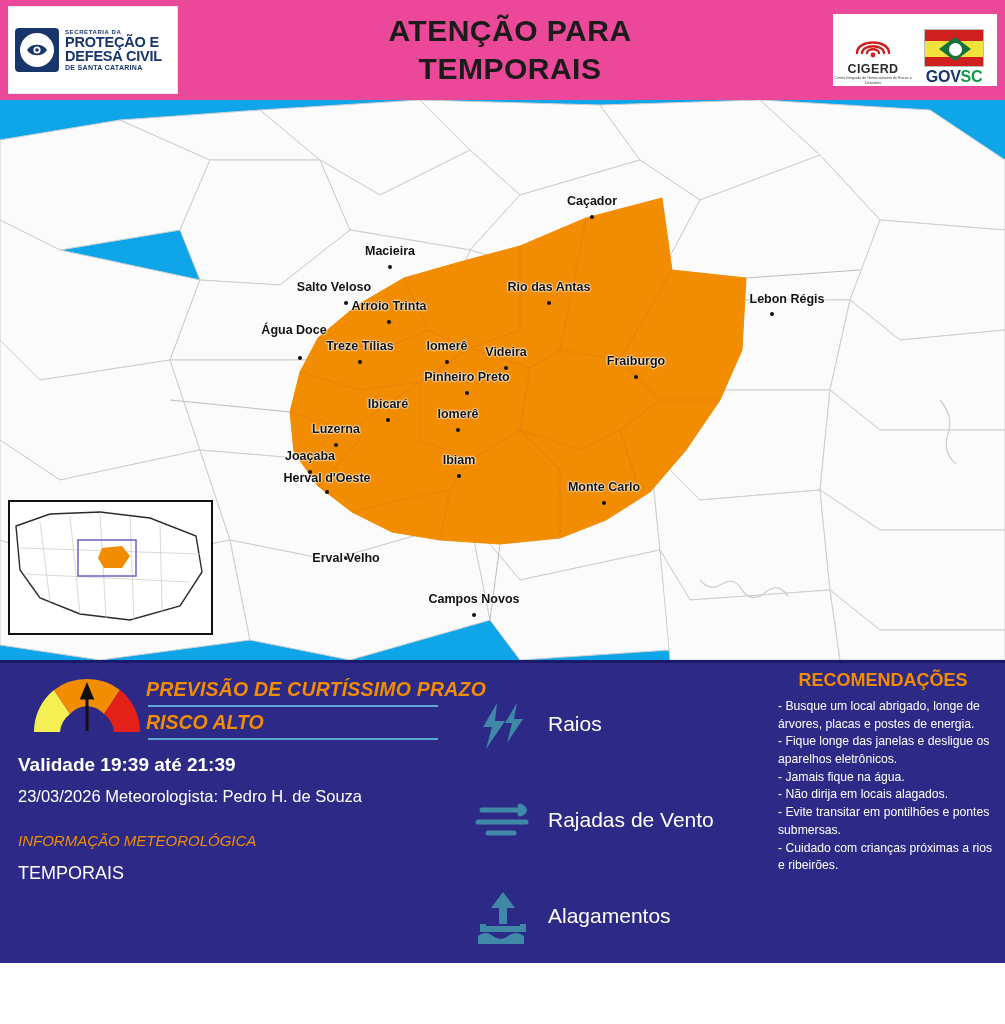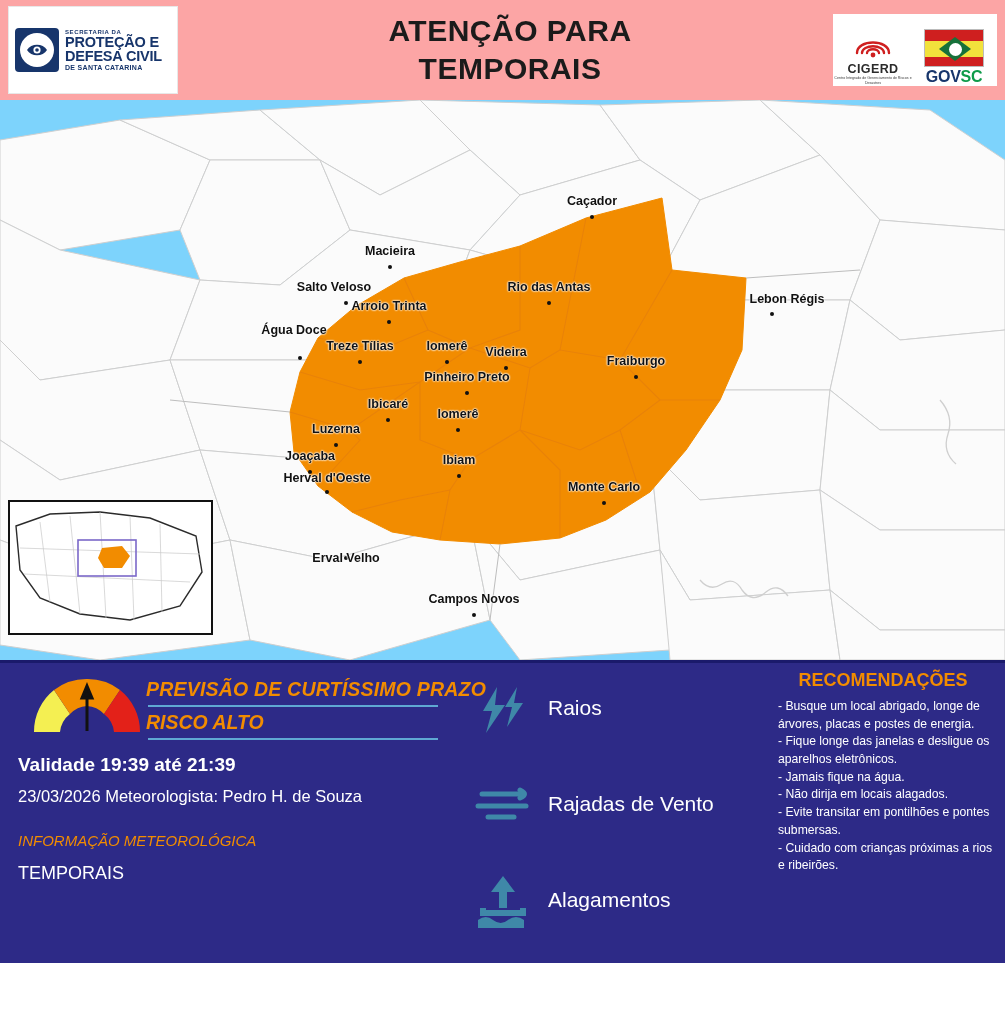--- a/index.html
+++ b/index.html
@@ -7,21 +7,21 @@
     width: 1005px; height: 1024px;
     font-family: "Liberation Sans", sans-serif;
     background: #ffffff;
     overflow: hidden;
   }
   .page { position: relative; width: 1005px; height: 1024px; }
 
   
   .header {
     position: absolute; left: 0; top: 0; width: 1005px; height: 100px;
-    background: #fca5a5;
+    background: #ec4899;
     text-decoration: underline;
   }
   .logo-left {
     position: absolute; left: 8px; top: 6px; width: 170px; height: 88px;
     background: #ffffff; border: 1px solid #e8e8e8;
     display: flex; align-items: center; padding-left: 6px;
   }
   .logo-left .shield {
     width: 44px; height: 44px; border-radius: 4px; background: #17356b;
     display: flex; align-items: center; justify-content: center; flex: none;
@@ -67,21 +67,21 @@
     clip-path: polygon(50% 0,100% 50%,50% 100%,0 50%);
     display:flex; align-items:center; justify-content:center;
   }
   .govsc .flag .lozenge .globe { width:13px;height:13px;border-radius:50%;background:#fff; }
   .govsc .gtxt { font-size: 16px; font-weight: bold; color:#17356b; letter-spacing:-0.3px; margin-top:1px;}
   .govsc .gtxt .sc { color: #0f9b4a; }
 
   
   .mapwrap {
     position: absolute; left: 0; top: 100px; width: 1005px; height: 560px;
-    background: #7dd3fc; overflow: hidden;
+    background: #0ea5e9; overflow: hidden;
   }
   .mapwrap svg { position:absolute; left:0; top:0; }
 
   .citylabel {
     position: absolute; color: #111; font-size: 12.5px; font-weight: bold;
     white-space: nowrap; transform: translate(-50%, 0);
     text-shadow: 0 0 2px #fff, 0 0 2px #fff, 0 0 2px #fff;
   }
   .citydot {
     position: absolute; width: 4px; height: 4px; background: #111;
@@ -119,21 +119,21 @@
   .meteo {
     position: absolute; left: 18px; top: 127px; color:#fff; font-size: 16.5px;
   }
   .infometeo-title {
     position: absolute; left: 18px; top: 172px; color:#F28C00; font-size: 15px; font-style: italic;
   }
   .infometeo-val {
     position: absolute; left: 18px; top: 203px; color:#fff; font-size: 18px;
   }
 
-  .legend { position:absolute; left: 470px; top: 18px; width: 300px; }
+  .legend { position:absolute; left: 470px; top: 34px; width: 300px; }
   .legend-row { position: relative; height: 96px; }
   .legend-row .ic { position:absolute; left:0; top:4px; width: 66px; height: 56px;
     display:flex; align-items:center; justify-content:center; }
   .legend-row .lb { position:absolute; left: 78px; top: 18px; color:#fff; font-size: 21px; }
 
   .reco-title {
     position: absolute; right: 12px; top: 10px; width: 220px; text-align: center;
     color:#F28C00; font-size: 18px; font-weight: bold;
   }
   .reco-list {

